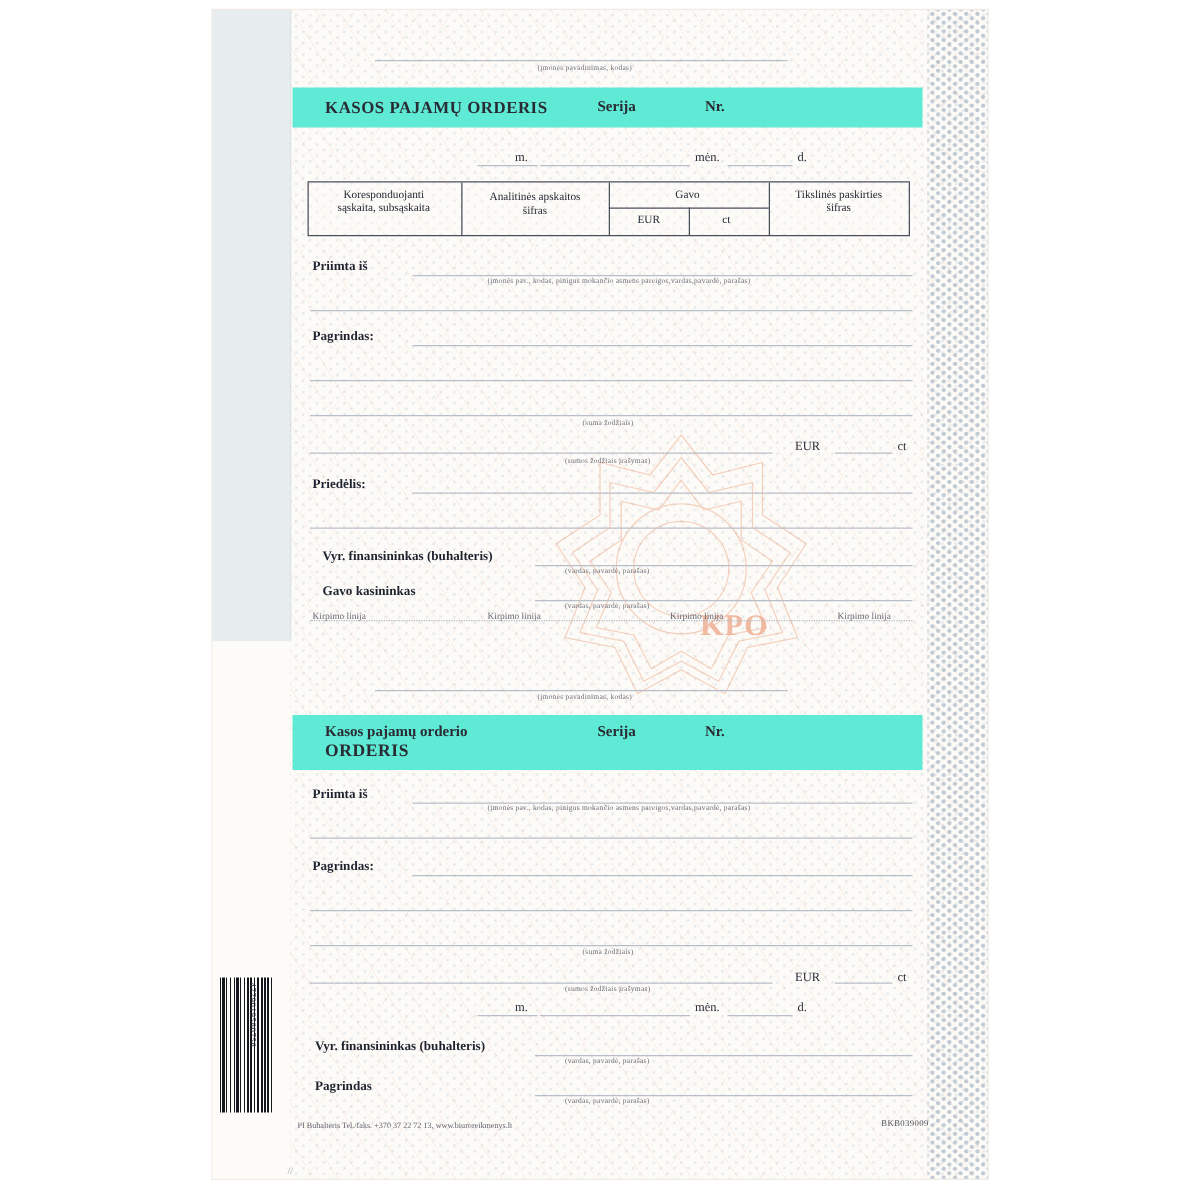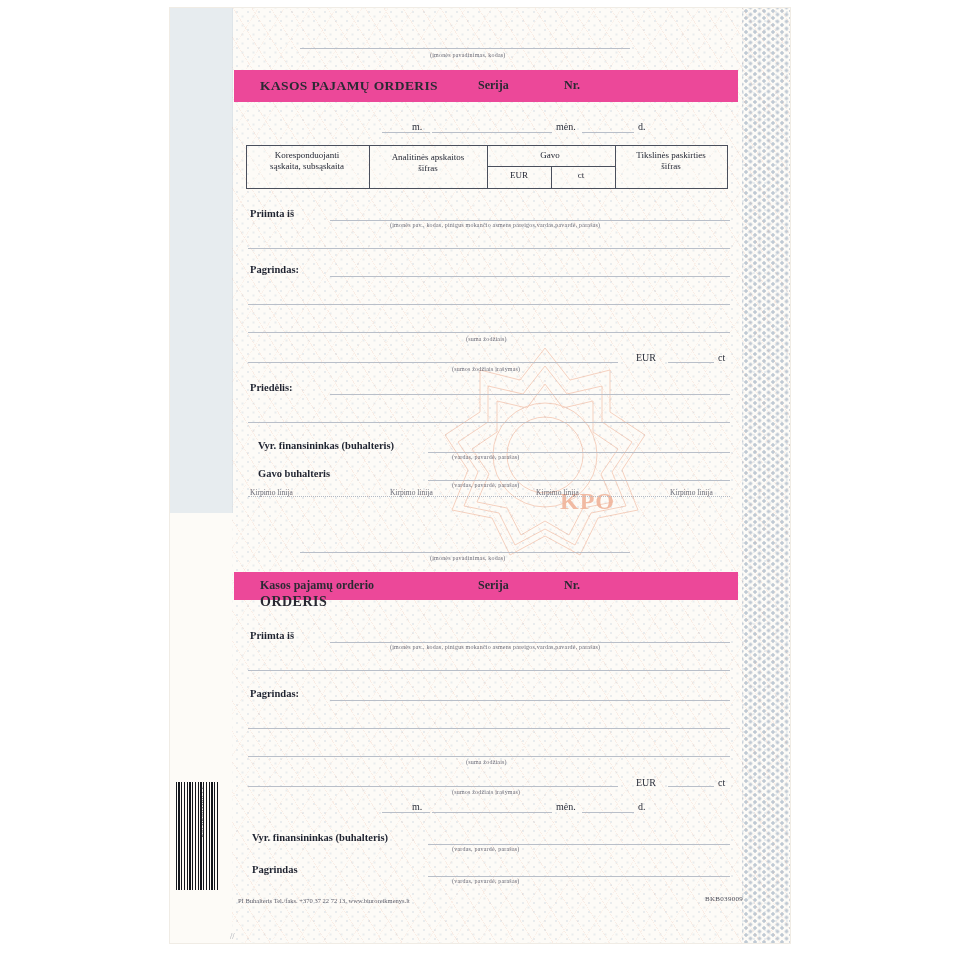--- a/index.html
+++ b/index.html
@@ -126,21 +126,21 @@
   }
   .lined {
     position: absolute;
     border-bottom: 1px dotted #b3bac5;
     height: 0;
   }
 
   
   .bar {
     position: absolute;
-    background: #ec4899;
+    background: #5eead4;
   }
   .bar .title {
     position: absolute;
     font-weight: bold;
     color: #2a2a33;
     white-space: nowrap;
   }
 
   
   .tbl {
@@ -288,36 +288,36 @@
   <div class="t lbl2" style="left:718px; top:352px;">ct</div>
 
   <div class="t lbl" style="left:250px; top:382px;">Priedėlis:</div>
   <div class="line" style="left:330px; top:394px; width:400px;"></div>
   <div class="line" style="left:248px; top:422px; width:482px;"></div>
 
   <div class="t lbl" style="left:258px; top:440px;">Vyr. finansininkas (buhalteris)</div>
   <div class="line" style="left:428px; top:452px; width:302px;"></div>
   <div class="t tiny" style="left:452px; top:454px;">(vardas, pavardė, parašas)</div>
 
-  <div class="t lbl" style="left:258px; top:468px;">Gavo buhalteris</div>
+  <div class="t lbl" style="left:258px; top:468px;">Gavo kasininkas</div>
   <div class="line" style="left:428px; top:480px; width:302px;"></div>
   <div class="t tiny" style="left:452px; top:482px;">(vardas, pavardė, parašas)</div>
 
   <div class="cut-row">
     <div class="lined" style="left:248px; top:496px; width:482px;"></div>
     <div class="t" style="left:250px; top:488px;">Kirpimo linija</div>
     <div class="t" style="left:390px; top:488px;">Kirpimo linija</div>
     <div class="t" style="left:536px; top:488px;">Kirpimo linija</div>
     <div class="t" style="left:670px; top:488px;">Kirpimo linija</div>
   </div>
 
   <div class="line" style="left:300px; top:552px; width:330px;"></div>
   <div class="t tiny" style="left:430px; top:555px;">(įmonės pavadinimas, kodas)</div>
 
-  <div class="bar" style="left:234px; top:572px; width:504px; height:28px;">
+  <div class="bar" style="left:234px; top:572px; width:504px; height:44px;">
     <div class="title" style="left:26px; top:6px; font-size:12px;">Kasos pajamų orderio</div>
     <div class="title" style="left:26px; top:22px; font-size:14px; letter-spacing:.5px;">ORDERIS</div>
     <div class="title" style="left:244px; top:6px; font-size:12px;">Serija</div>
     <div class="title" style="left:330px; top:6px; font-size:12px;">Nr.</div>
   </div>
 
   <div class="t lbl" style="left:250px; top:630px;">Priimta iš</div>
   <div class="line" style="left:330px; top:642px; width:400px;"></div>
   <div class="t tiny" style="left:390px; top:644px;">(įmonės pav., kodas, pinigus mokančio asmens pareigos,vardas,pavardė, parašas)</div>
   <div class="line" style="left:248px; top:670px; width:482px;"></div>

